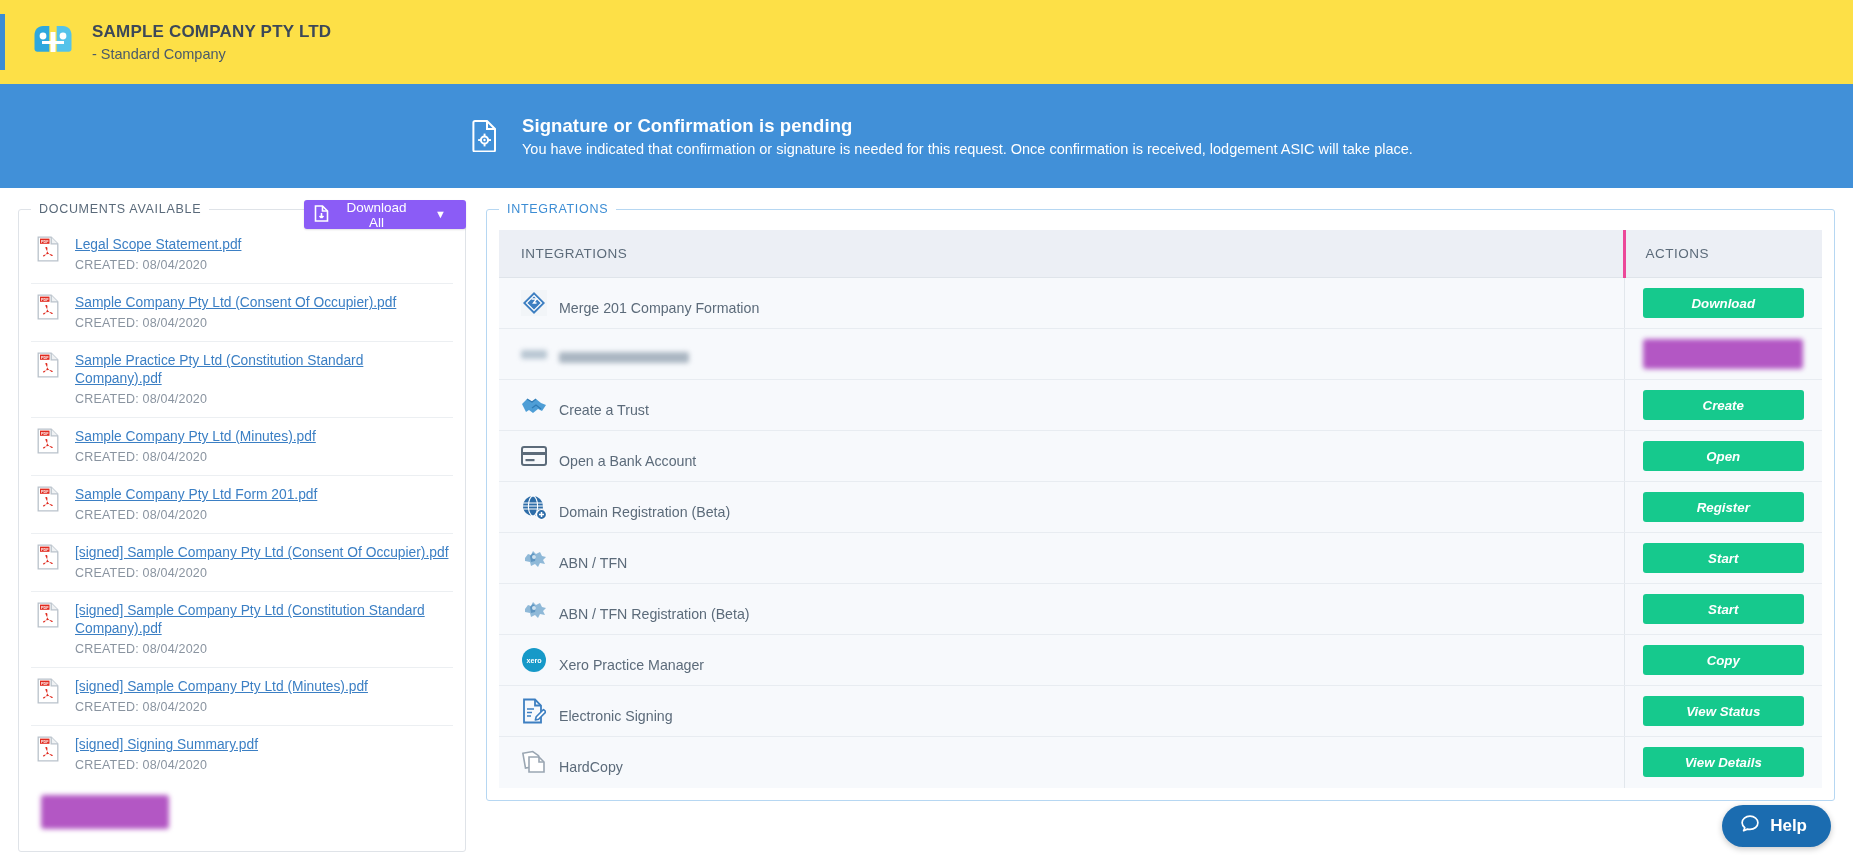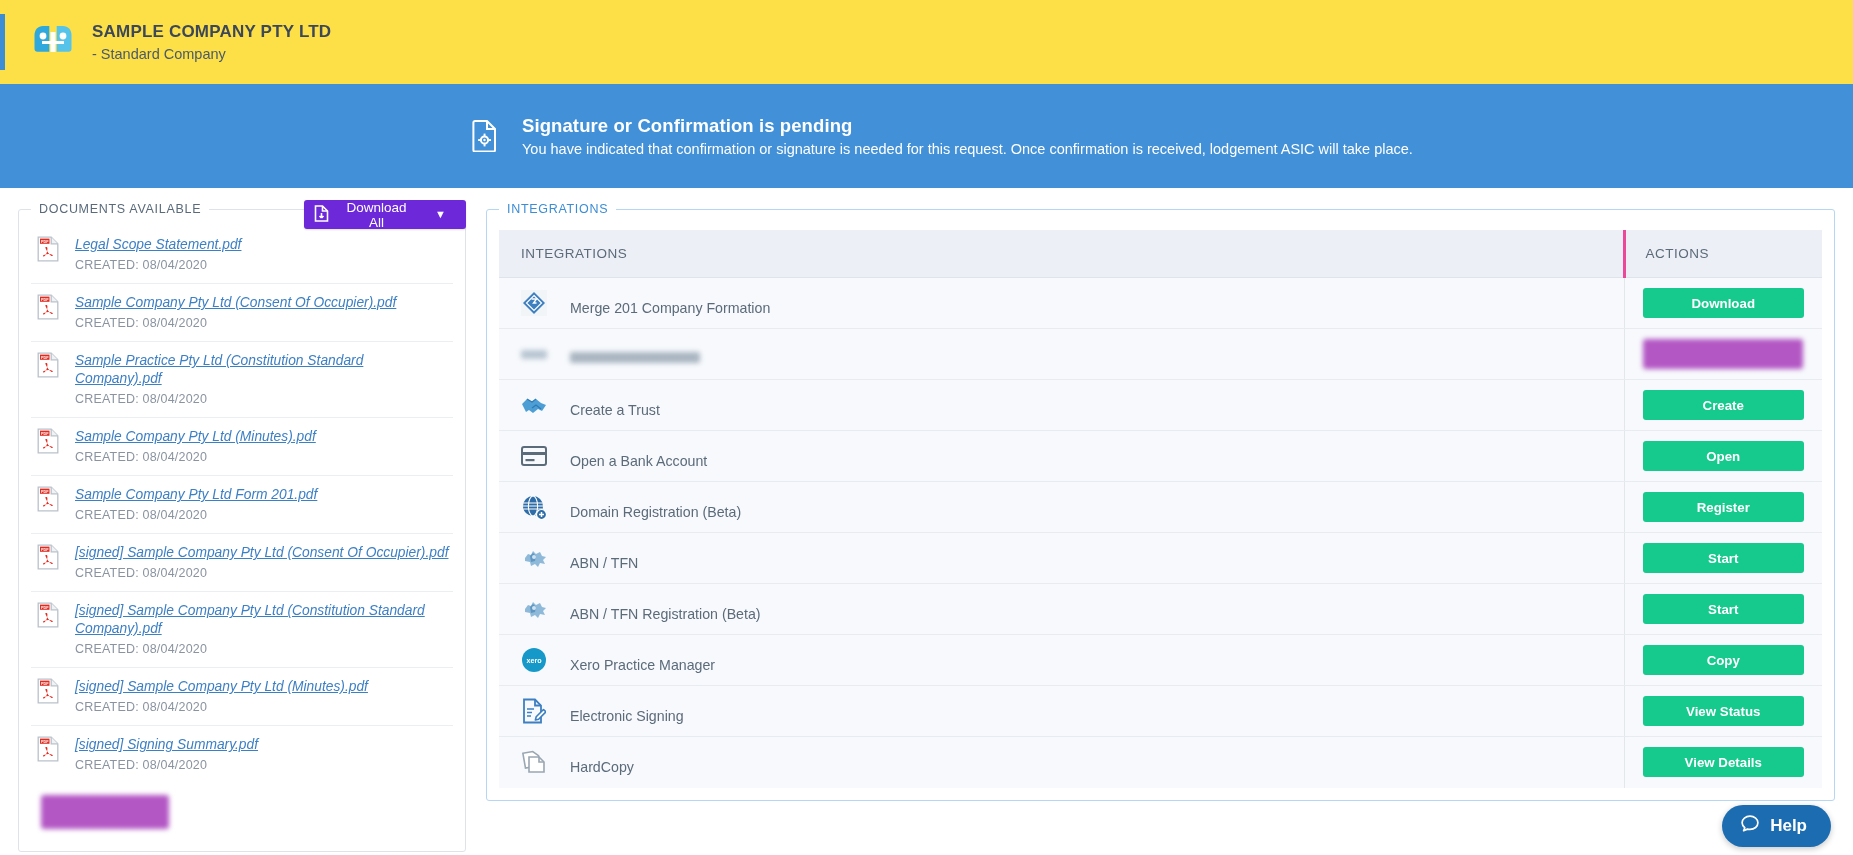--- a/index.html
+++ b/index.html
@@ -102,21 +102,21 @@
   .left-col {
     width: 448px;
     flex: 0 0 448px;
     position: relative;
   }
   .download-all-btn {
     position: absolute;
     top: -2px;
     left: 286px;
     z-index: 5;
-    background: #6d28d9;
+    background: #8b5cf6;
     color: #fff;
     border: none;
     border-radius: 3px;
     height: 29px;
     padding: 0 20px 0 10px;
     font-size: 13.5px;
     display: flex;
     align-items: center;
     gap: 9px;
     cursor: pointer;
@@ -145,21 +145,20 @@
     margin-top: 1px;
     flex: 0 0 auto;
   }
   .doc-meta { line-height: 1.28; padding-top: 1px; }
   .doc-link {
     font-size: 13.8px;
     color: #3b7fc4;
     text-decoration: underline;
     cursor: pointer;
     display: block;
-    font-style: italic;
   }
   .doc-created {
     font-size: 12.5px;
     color: #8a94a0;
     letter-spacing: 0.2px;
     margin-top: 18px;
   }
 
   .redacted {
     background: #b357c4;
@@ -223,40 +222,41 @@
   }
   .integrations-table tbody td.actions-cell {
     border-left: 1px solid #e2e7ec;
     padding: 0 18px;
     text-align: center;
   }
   .integrations-table tbody tr:last-child td { border-bottom: none; }
   .int-name-cell { display: flex; align-items: flex-end; }
   .int-icon {
     width: 26px; height: 26px;
-    margin-right: 23px;
+    margin-right: 12px;
     flex: 0 0 auto;
     display: flex; align-items: center; justify-content: center;
   }
   .int-label {
     font-size: 14.2px;
     color: #5c6b7a;
   }
   .action-btn {
     display: block;
     width: 100%;
     height: 30px;
     background: #16c98d;
     color: #ffffff;
     border: none;
     border-radius: 3px;
     font-size: 13.3px;
     font-weight: bold;
     cursor: pointer;
     font-family: "Liberation Sans", sans-serif;
+    font-style: italic;
   }
 
   
   .help-widget {
     position: fixed;
     right: 22px;
     bottom: 8px;
     background: #1b6cb0;
     color: #ffffff;
     border-radius: 22px;

